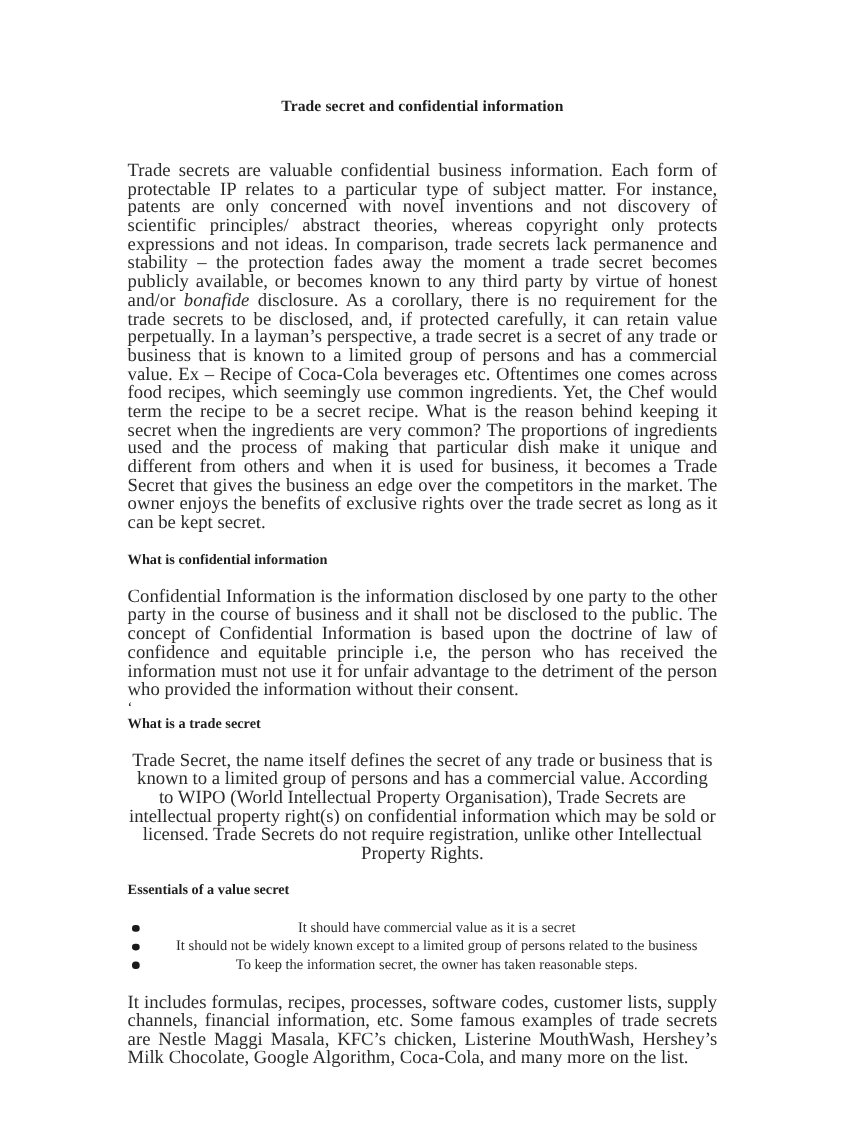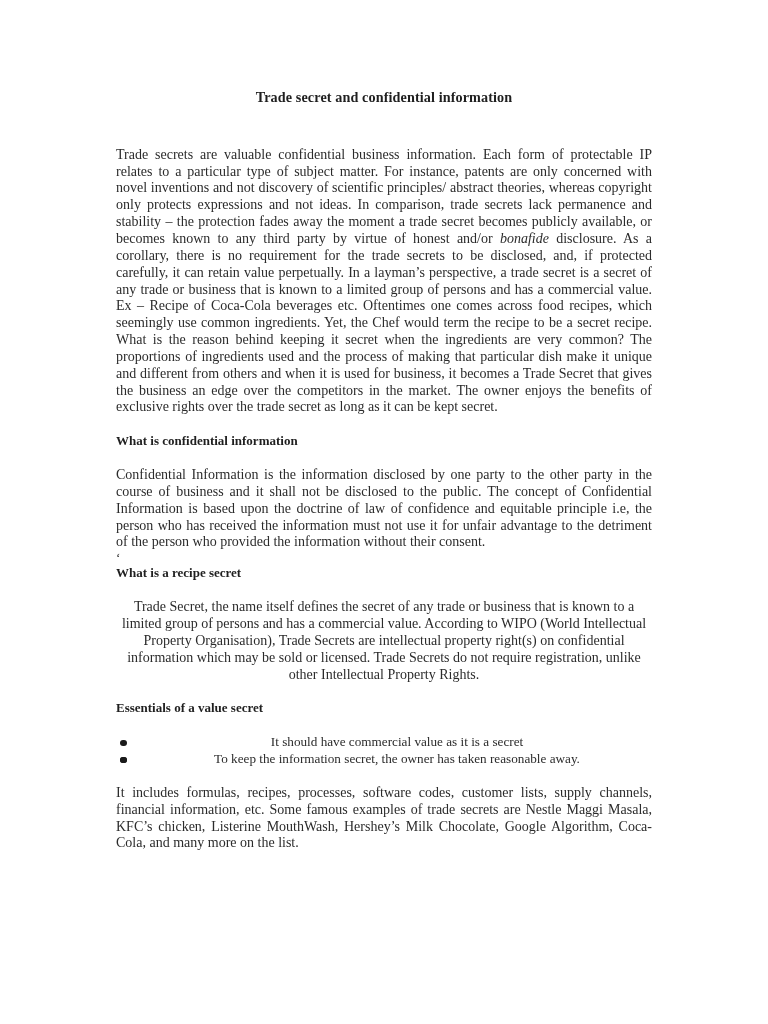--- a/index.html
+++ b/index.html
@@ -37,21 +37,21 @@
     font-weight: bold;
     text-align: center;
     line-height: 1.25;
     margin: 0;
     padding-top: 89px;
     letter-spacing: 0.1px;
     color: #1f1f1f;
   }
 
   .para {
-    font-size: 14px;
+    font-size: 17px;
     line-height: 16.85px;
     text-align: justify;
     text-justify: inter-word;
     margin: 0;
     color: #2b2b2b;
     hyphens: none;
   }
 
   .para.left {
     text-align: center;
@@ -129,43 +129,44 @@
     <div class="sp-body-head"></div>
 
     <h2 class="heading">What is confidential information</h2>
 
     <div class="sp-head-body"></div>
 
     <p class="para">Confidential Information is the information disclosed by one party to the other party in the course of business and it shall not be disclosed to the public. The concept of Confidential Information is based upon the doctrine of law of confidence and equitable principle i.e, the person who has received the information must not use it for unfair advantage to the detriment of the person who provided the information without their consent.</p>
 
     <p class="stray-mark">‘</p>
 
-    <h2 class="heading">What is a recipe secret</h2>
+    <h2 class="heading">What is a trade secret</h2>
 
     <div class="sp-head-body"></div>
 
     <p class="para left">Trade Secret, the name itself defines the secret of any trade or business that is known to a limited group of persons and has a commercial value. According to WIPO (World Intellectual Property Organisation), Trade Secrets are intellectual property right(s) on confidential information which may be sold or licensed. Trade Secrets do not require registration, unlike other Intellectual Property Rights.</p>
 
     <div class="sp-para-head"></div>
 
     <h2 class="heading">Essentials of a value secret</h2>
 
     <div class="sp-head-list"></div>
 
     <ul class="bullet-list">
       <li class="bullet-item">
         <span class="bullet-marker"></span>
         <span>It should have commercial value as it is a secret</span>
       </li>
       <li class="bullet-item">
         <span class="bullet-marker"></span>
+        <span>It should not be widely known except to a limited group of persons related to the business</span>
       </li>
       <li class="bullet-item">
         <span class="bullet-marker"></span>
-        <span>To keep the information secret, the owner has taken reasonable away.</span>
+        <span>To keep the information secret, the owner has taken reasonable steps.</span>
       </li>
     </ul>
 
     <div class="sp-list-para"></div>
 
     <p class="para">It includes formulas, recipes, processes, software codes, customer lists, supply channels, financial information, etc. Some famous examples of trade secrets are Nestle Maggi Masala, KFC’s chicken, Listerine MouthWash, Hershey’s Milk Chocolate, Google Algorithm, Coca-Cola, and many more on the list.</p>
 
   </div>
 </div>
 

